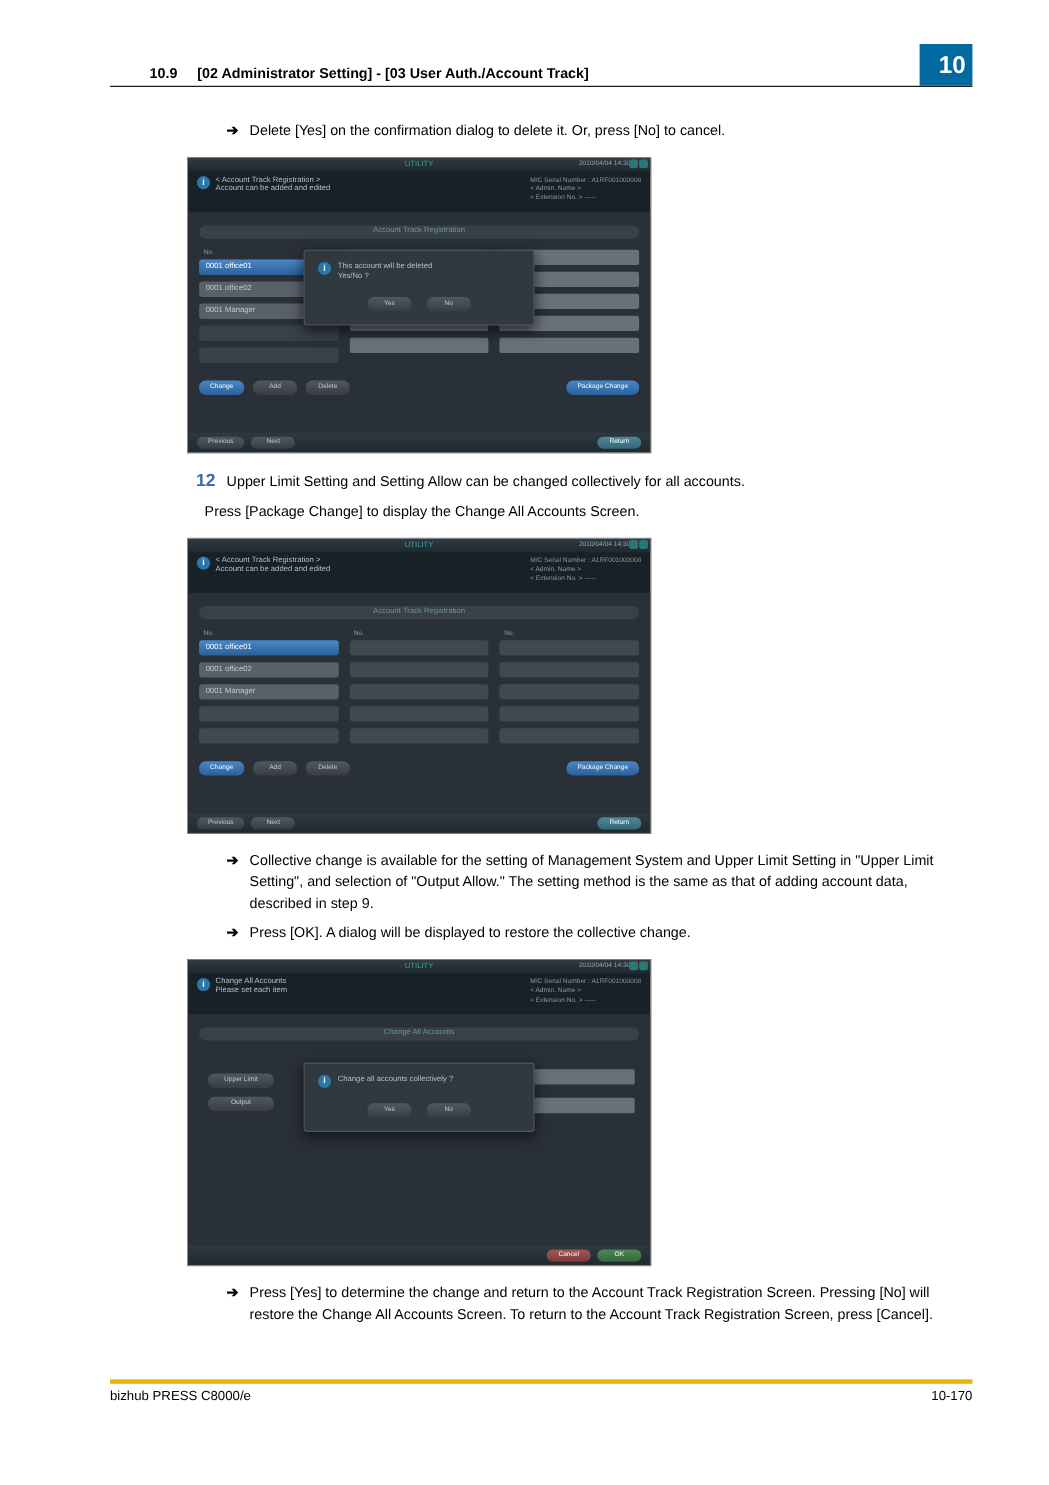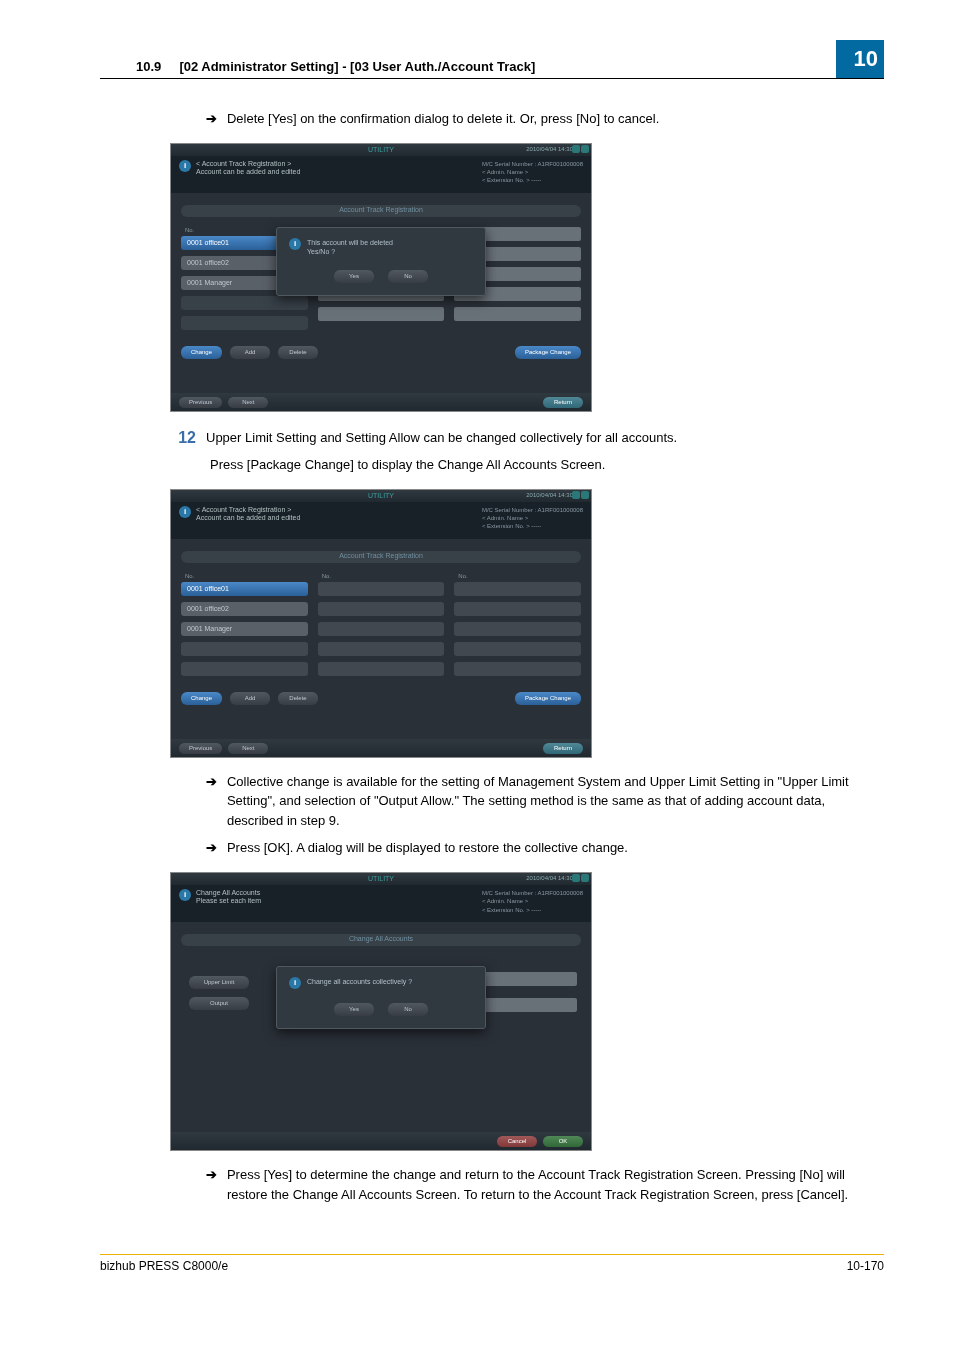--- a/index.html
+++ b/index.html
@@ -62,21 +62,21 @@
     color: #3a6ea8;
     font-weight: bold;
     font-size: 16px;
     width: 36px;
     flex: 0 0 36px;
     text-align: right;
     padding-right: 10px;
   }
   .step-text { flex: 1; line-height: 1.5; padding-top:2px;}
   .step-text-sub {
-    margin-left: 40px;
+    margin-left: 16px;
     font-size: 13px;
     line-height: 1.5;
     margin-top: 6px;
     margin-bottom: 10px;
   }
   .screenshot {
     width: 422px;
     margin: 14px 0 14px 0;
     background: #182028;
     border: 1px solid #888;
@@ -225,21 +225,21 @@
   .side-ghost-btns {
     position:absolute;
     left: 18px;
     top: 54px;
     display:flex;
     flex-direction:column;
     gap:8px;
   }
   .side-ghost-btns .ss-btn { min-width:60px;}
   .footer {
-    border-top: 1px solid #eab308;
+    border-top: 4px solid #eab308;
     padding-top: 4px;
     margin-top: 50px;
     font-size: 12px;
     display:flex;
     justify-content: space-between;
   }
 </style>
 </head>
 <body>
 

